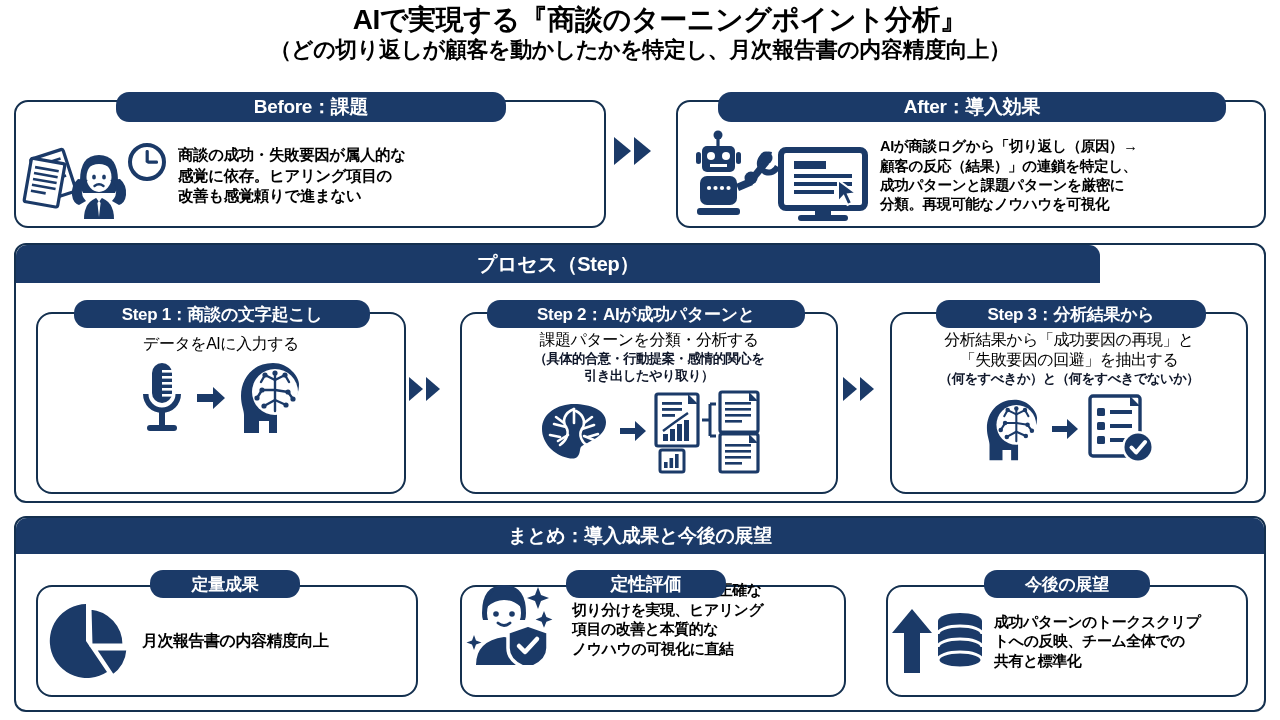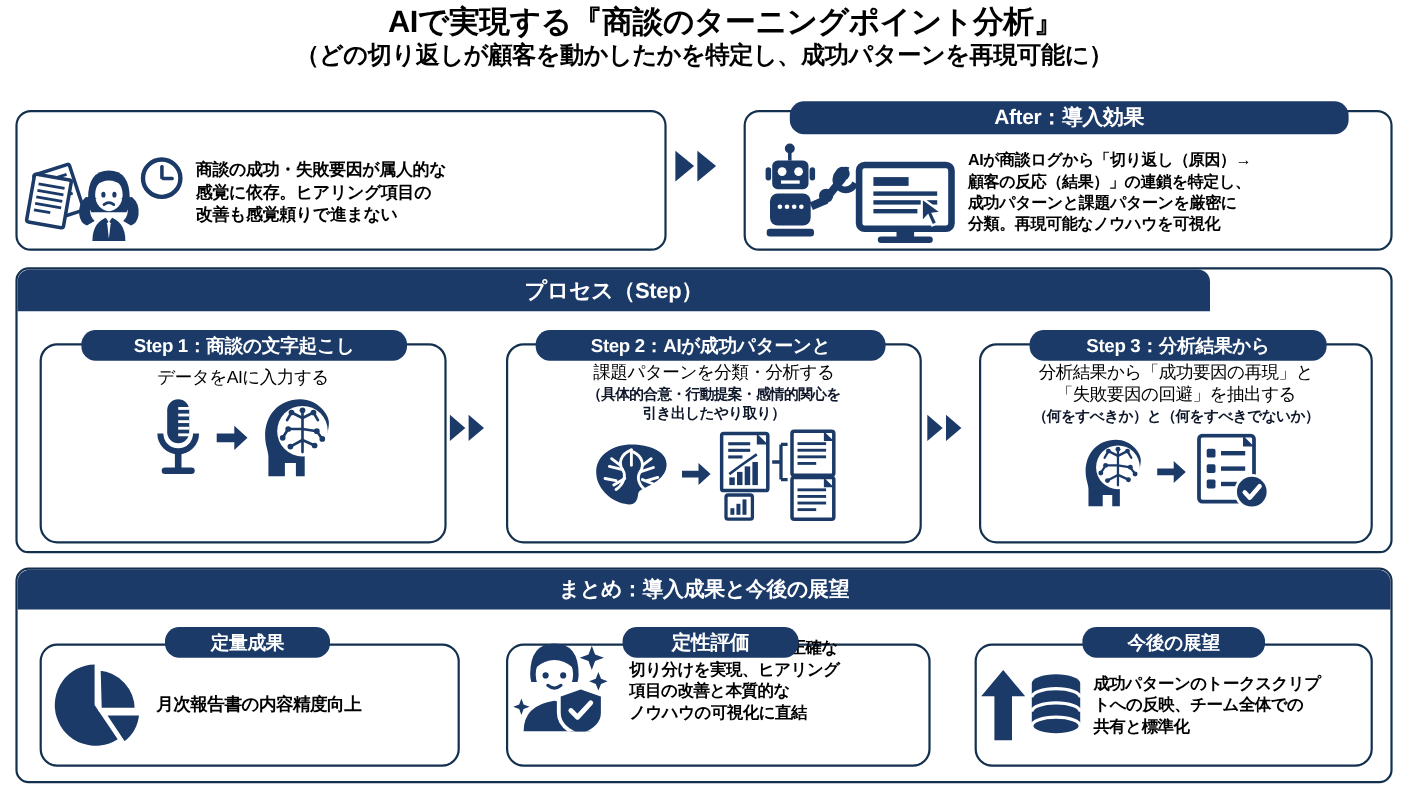--- a/index.html
+++ b/index.html
@@ -193,24 +193,25 @@
 
   svg { display: block; }
 </style>
 </head>
 <body>
 
 <div class="page">
 
   <div class="title-wrap">
     <div class="title-main">AIで実現する『商談のターニングポイント分析』</div>
-    <div class="title-sub">（どの切り返しが顧客を動かしたかを特定し、成功パターンを再現可能に）</div>
+    <div class="title-sub">（どの切り返しが顧客を動かしたかを特定し、月次報告書の内容精度向上）</div>
   </div>
 
   <div class="card" id="before-card"></div>
+  <div class="pill" id="before-pill">Before：課題</div>
   <div class="ba-body" id="before-body">
     <div class="ba-icon">
       <svg width="150" height="86" viewBox="0 0 150 86">
         <g fill="#1b3a68">
 
           <g transform="rotate(-18 40 40)">
             <rect x="16" y="18" width="34" height="44" rx="2" fill="#fff" stroke="#1b3a68" stroke-width="3.2"></rect>
             <g fill="#1b3a68">
               <rect x="21" y="25" width="24" height="2.6"></rect>
               <rect x="21" y="31" width="24" height="2.6"></rect>

